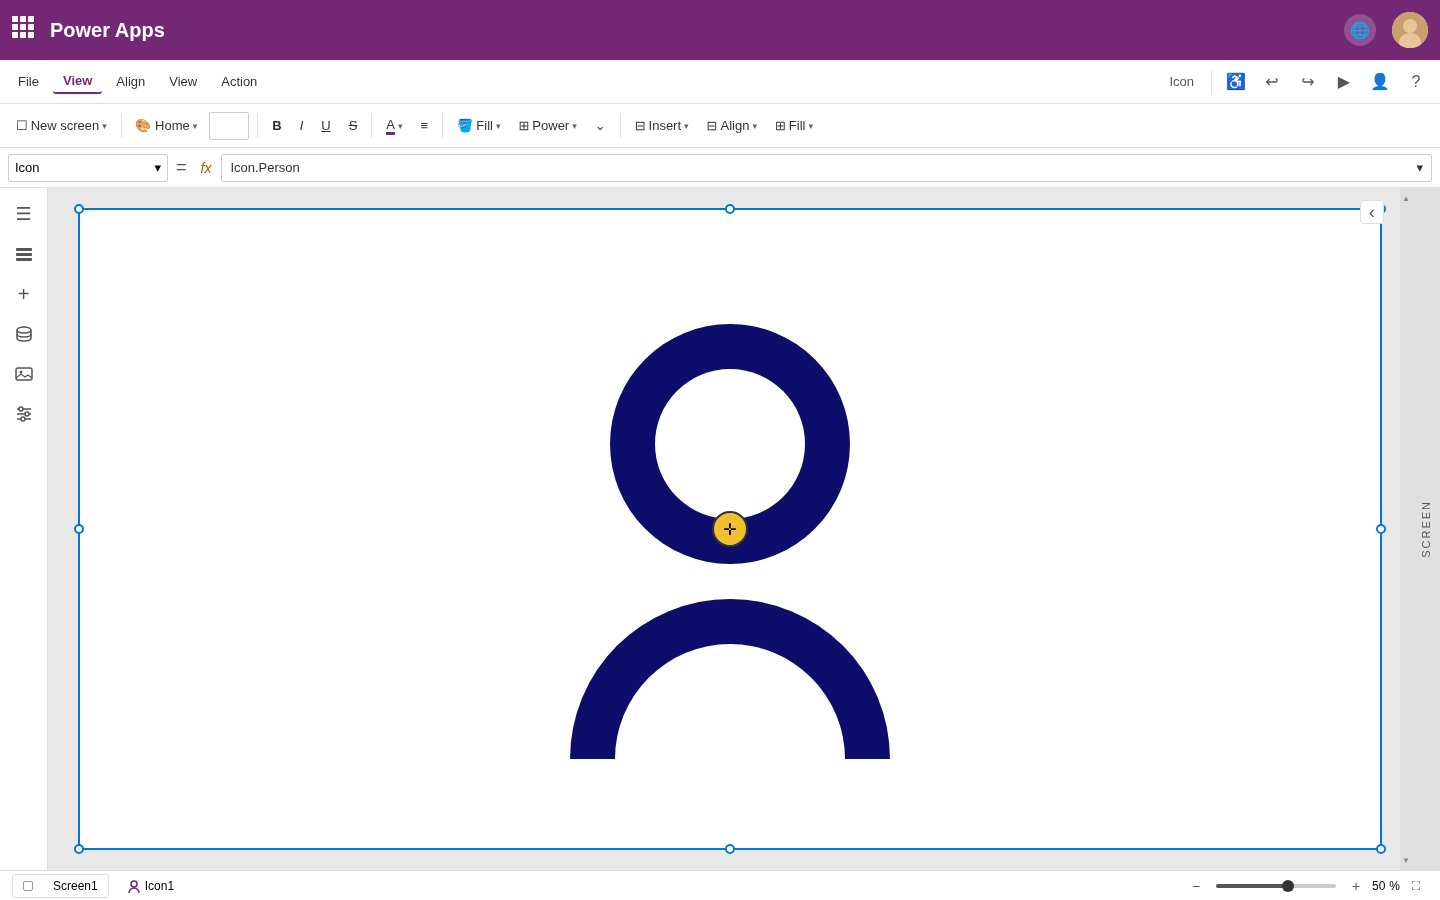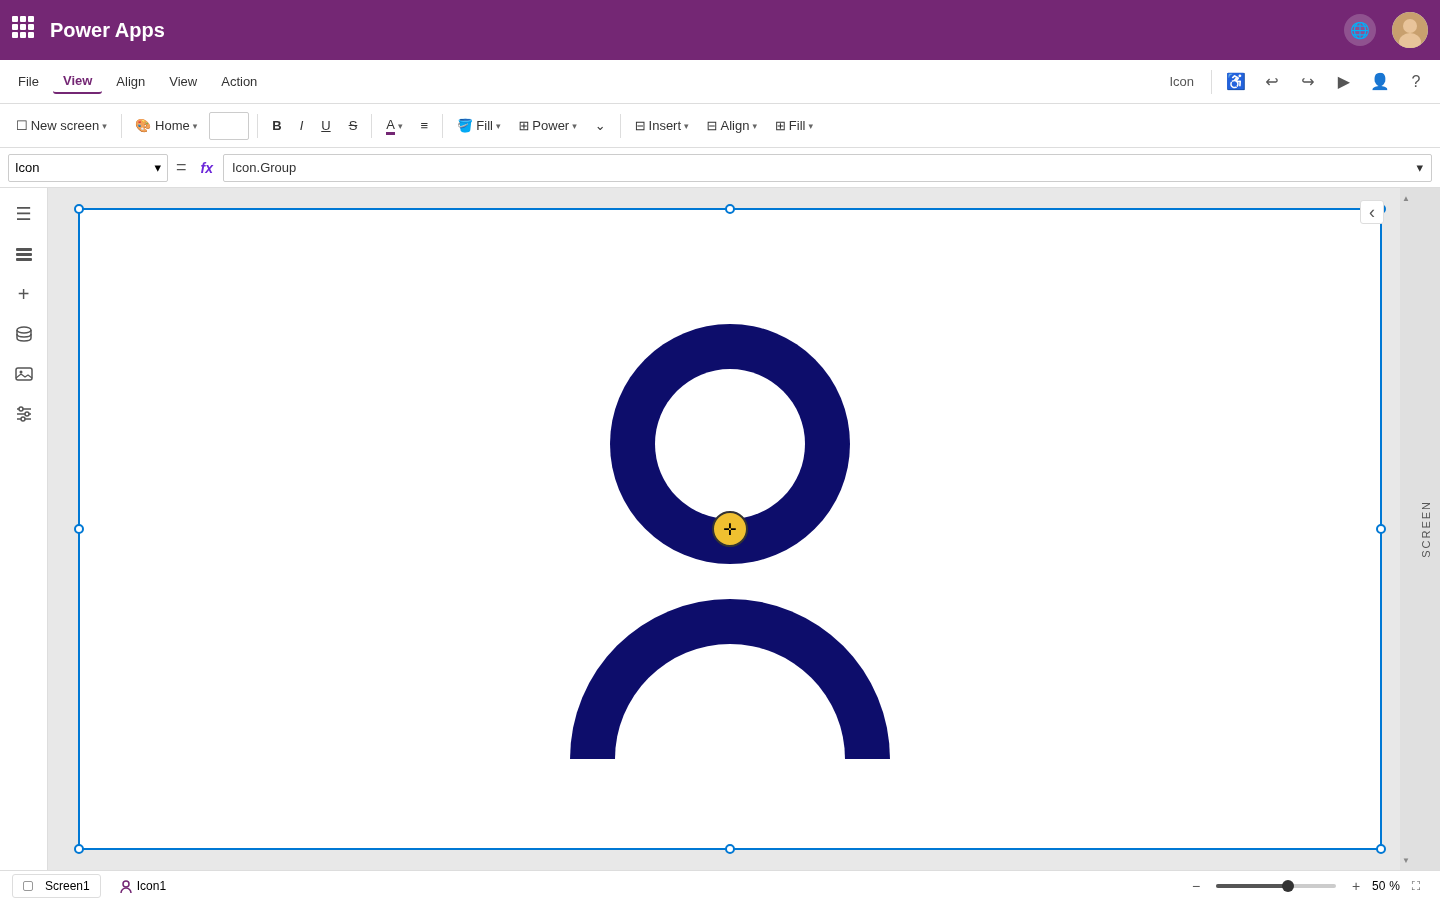--- a/index.html
+++ b/index.html
@@ -86,21 +86,21 @@
       padding: 0 8px;
       gap: 4px;
     }
     .formula-select {
       width: 160px; height: 28px;
       border: 1px solid #ccc; border-radius: 2px;
       padding: 2px 6px; font-size: 13px;
       display: flex; align-items: center; justify-content: space-between; cursor: pointer;
     }
     .formula-eq { font-size: 18px; color: #555; padding: 0 4px; }
-    .formula-fx { font-style: italic; font-size: 14px; color: #6d28d9; padding: 0 6px; cursor: pointer; font-weight: bold; }
+    .formula-fx { font-style: italic; font-size: 14px; color: #a16207; padding: 0 6px; cursor: pointer; }
     .formula-input {
       flex: 1; height: 28px;
       border: 1px solid #ccc; border-radius: 2px;
       padding: 2px 8px; font-size: 13px;
       background: white; color: #333;
       display: flex; align-items: center; justify-content: space-between;
     }
 
     
     .main-area {
@@ -211,21 +211,21 @@
     .statusbar {
       height: 30px;
       background: white;
       border-top: 1px solid #ddd;
       display: flex;
       align-items: center;
       padding: 0 12px;
       gap: 8px;
     }
     .screen-tab {
-      display: flex; align-items: center; gap: 12px;
+      display: flex; align-items: center; gap: 20px;
       padding: 4px 10px;
       border: 1px solid #ddd;
       border-radius: 3px;
       font-size: 12px; cursor: pointer;
       background: white;
     }
     .screen-tab .dot { width: 10px; height: 10px; border: 1px solid #999; border-radius: 2px; }
     .icon-tab {
       display: flex; align-items: center; gap: 4px;
       padding: 4px 10px;
@@ -343,21 +343,21 @@
 </div>
 
 <div class="formula-bar">
   <div class="formula-select">
     <span>Icon</span>
     <span>▾</span>
   </div>
   <div class="formula-eq">=</div>
   <div class="formula-fx">fx</div>
   <div class="formula-input">
-    <span>Icon.Group</span>
+    <span>Icon.Person</span>
     <span>▾</span>
   </div>
 </div>
 
 <div class="main-area">
 
   <div class="left-sidebar">
     <div class="sidebar-icon">☰</div>
     <div class="sidebar-icon">
       <svg width="20" height="20" viewBox="0 0 20 20" fill="none">

